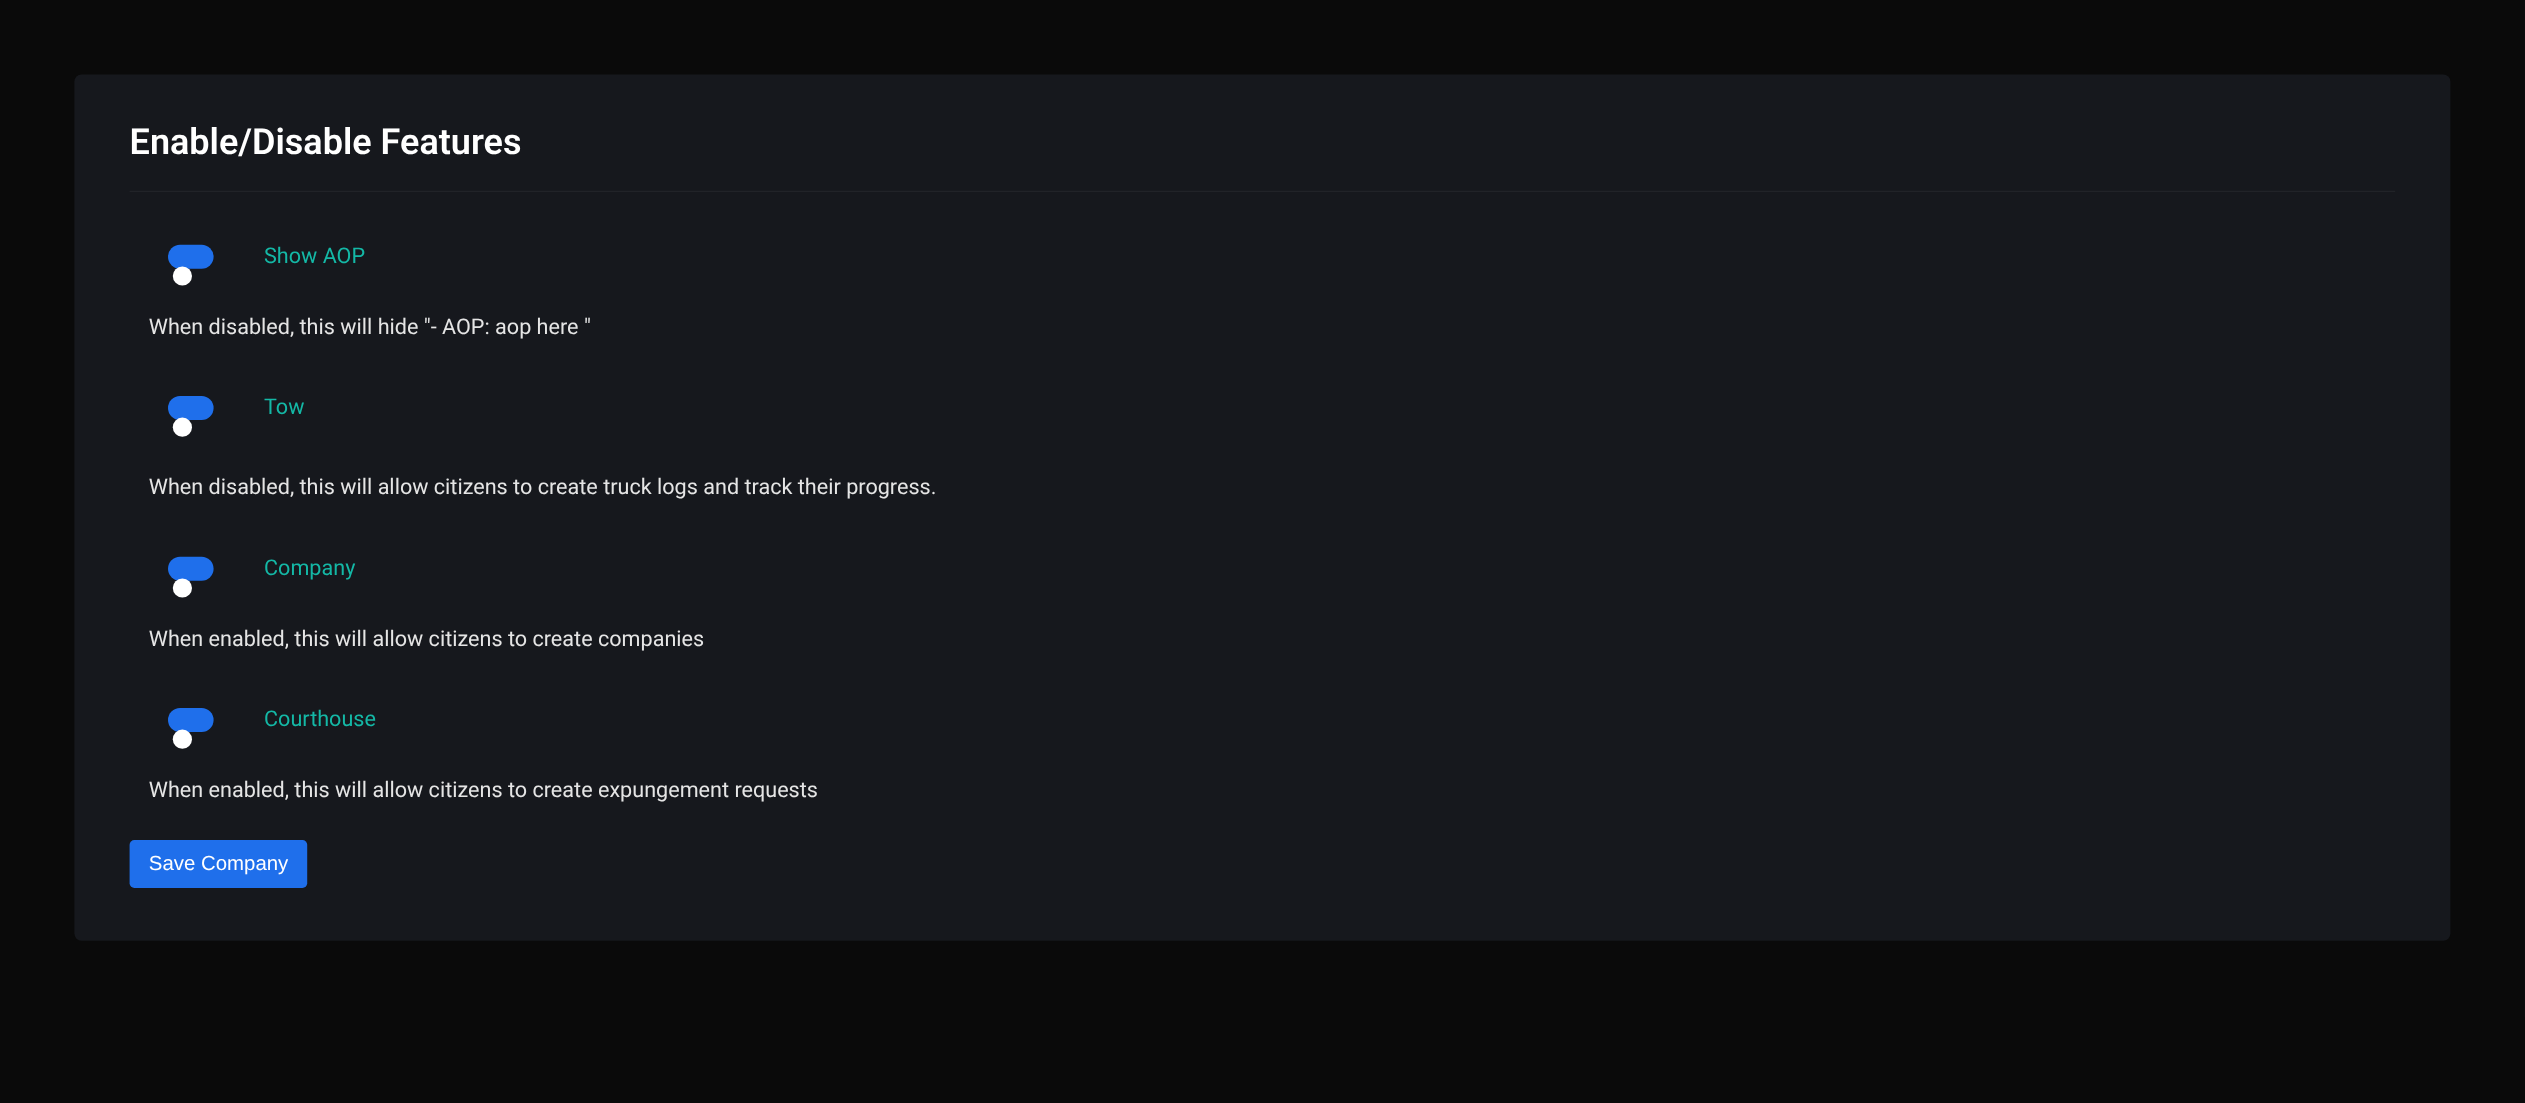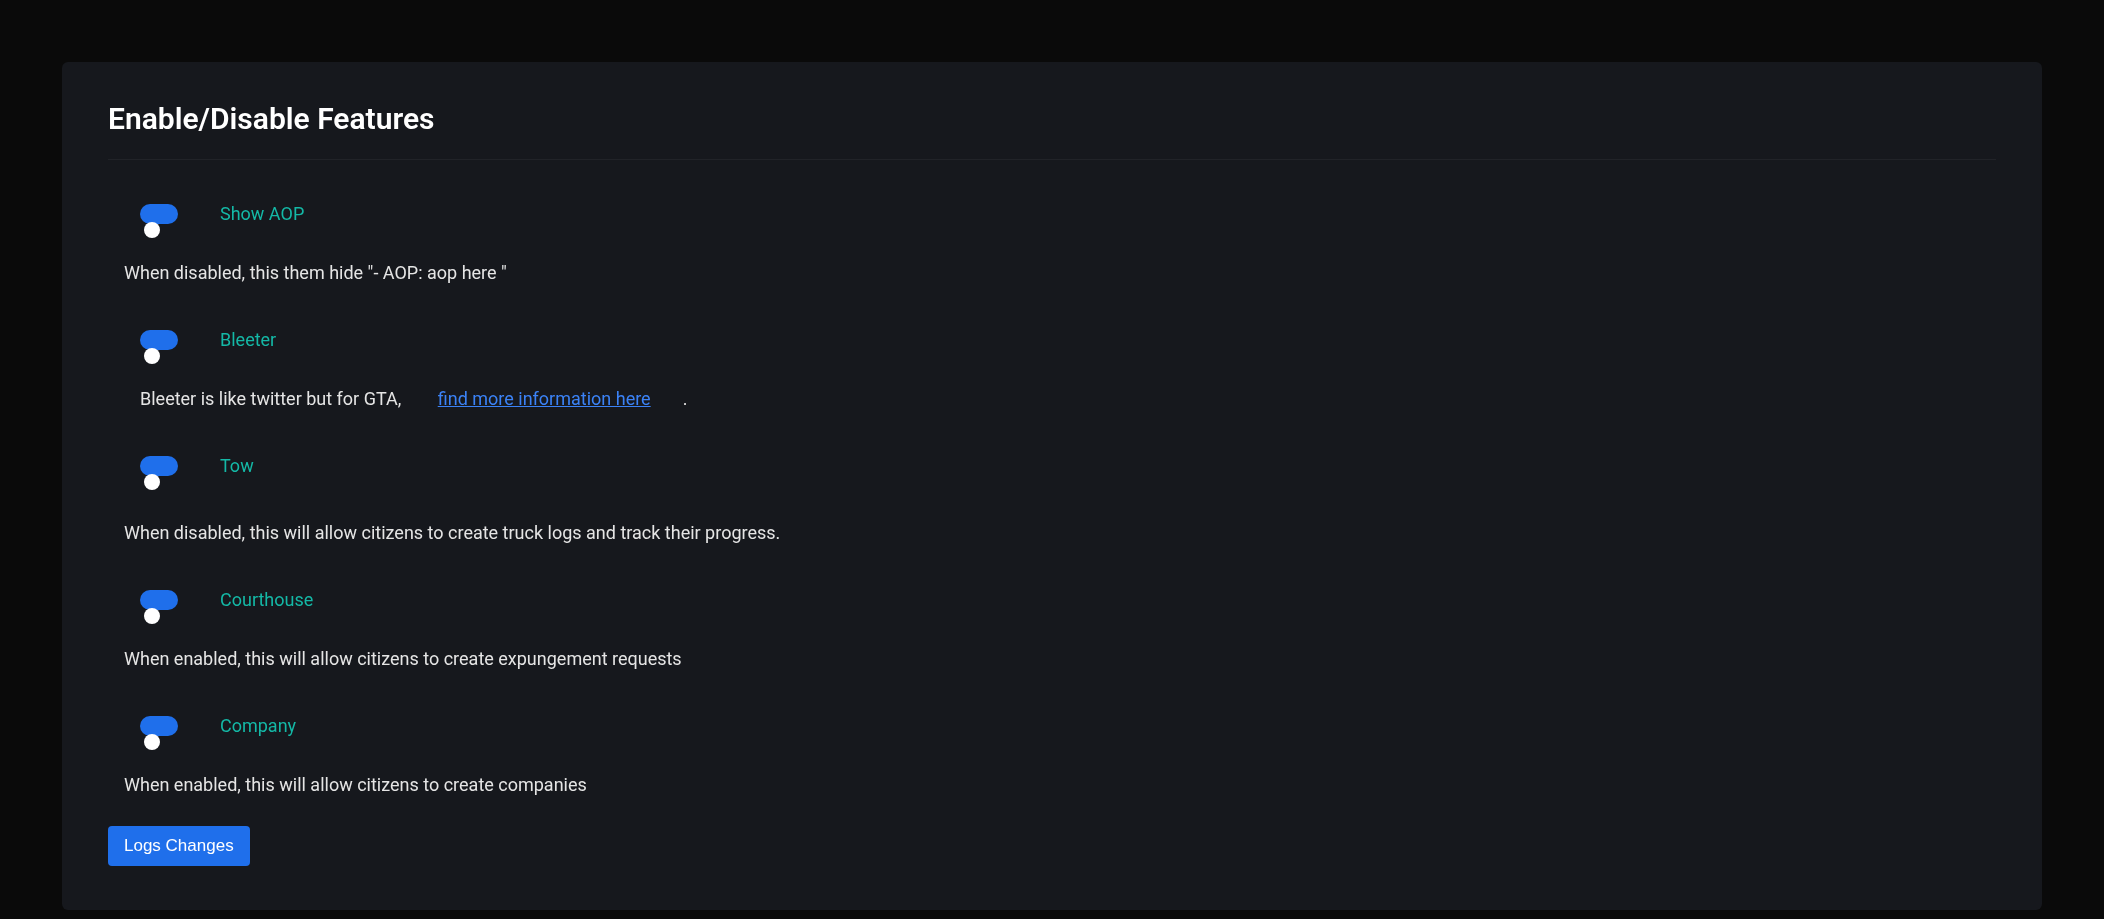--- a/index.html
+++ b/index.html
@@ -84,63 +84,52 @@
 <div class="panel">
   <h1 class="panel-title">Enable/Disable Features</h1>
 
   <div class="feature">
     <div class="feature-row">
       <div class="toggle">
           <div class="toggle-knob"></div>
         </div>
       <span class="feature-label">Show AOP</span>
     </div>
-    <div class="feature-desc">When disabled, this them hide "- AOP: aop here "</div>
+    <div class="feature-desc">When disabled, this will hide "- AOP: aop here "</div>
   </div>
 
-  <div class="feature">
-    <div class="feature-row">
-      <div class="toggle">
-          <div class="toggle-knob"></div>
-        </div>
-      <span class="feature-label">Bleeter</span>
-    </div>
-    <div class="feature-desc">
-      <span>Bleeter is like twitter but for GTA, </span><a href="#">find more information here</a><span>.</span>
-    </div>
-  </div>
 
   <div class="feature">
     <div class="feature-row">
       <div class="toggle">
           <div class="toggle-knob"></div>
         </div>
       <span class="feature-label">Tow</span>
     </div>
   </div>
 
   <div class="feature">
     <div class="feature-desc">When disabled, this will allow citizens to create truck logs and track their progress.</div>
   </div>
 
 
   <div class="feature">
     <div class="feature-row">
       <div class="toggle">
           <div class="toggle-knob"></div>
         </div>
-      <span class="feature-label">Courthouse</span>
+      <span class="feature-label">Company</span>
     </div>
-    <div class="feature-desc">When enabled, this will allow citizens to create expungement requests</div>
+    <div class="feature-desc">When enabled, this will allow citizens to create companies</div>
   </div>
 
   <div class="feature">
     <div class="feature-row">
       <div class="toggle">
           <div class="toggle-knob"></div>
         </div>
-      <span class="feature-label">Company</span>
+      <span class="feature-label">Courthouse</span>
     </div>
-    <div class="feature-desc">When enabled, this will allow citizens to create companies</div>
+    <div class="feature-desc">When enabled, this will allow citizens to create expungement requests</div>
   </div>
 
-  <button class="save-btn">Logs Changes</button>
+  <button class="save-btn">Save Company</button>
 </div>
 
 </body></html>

